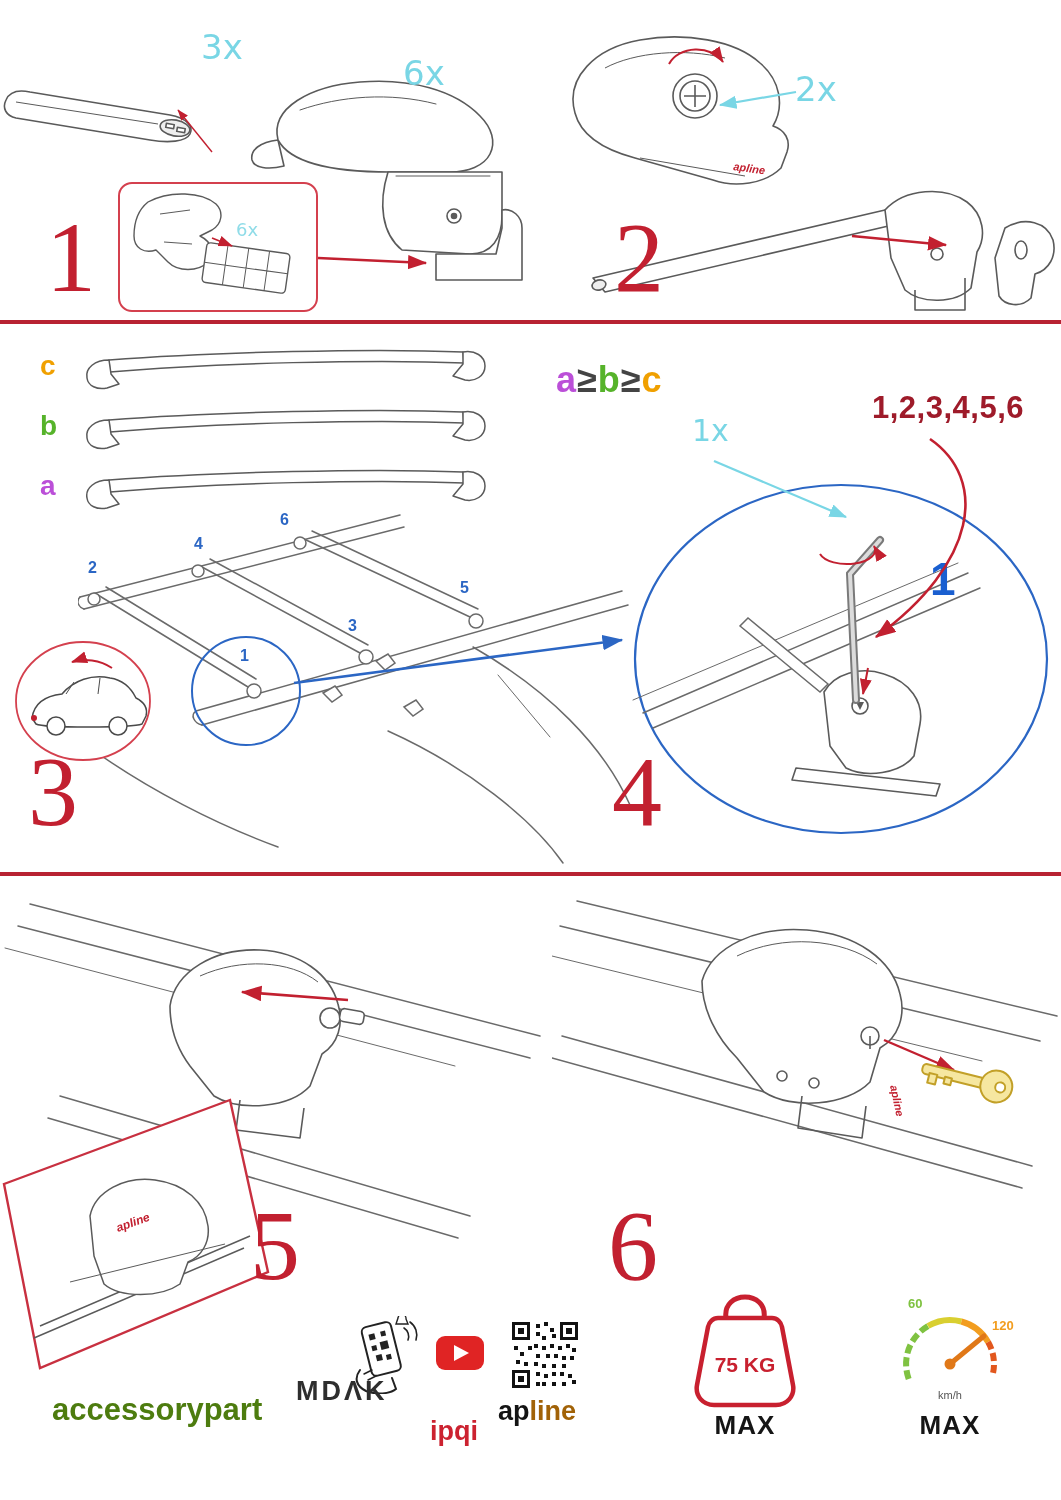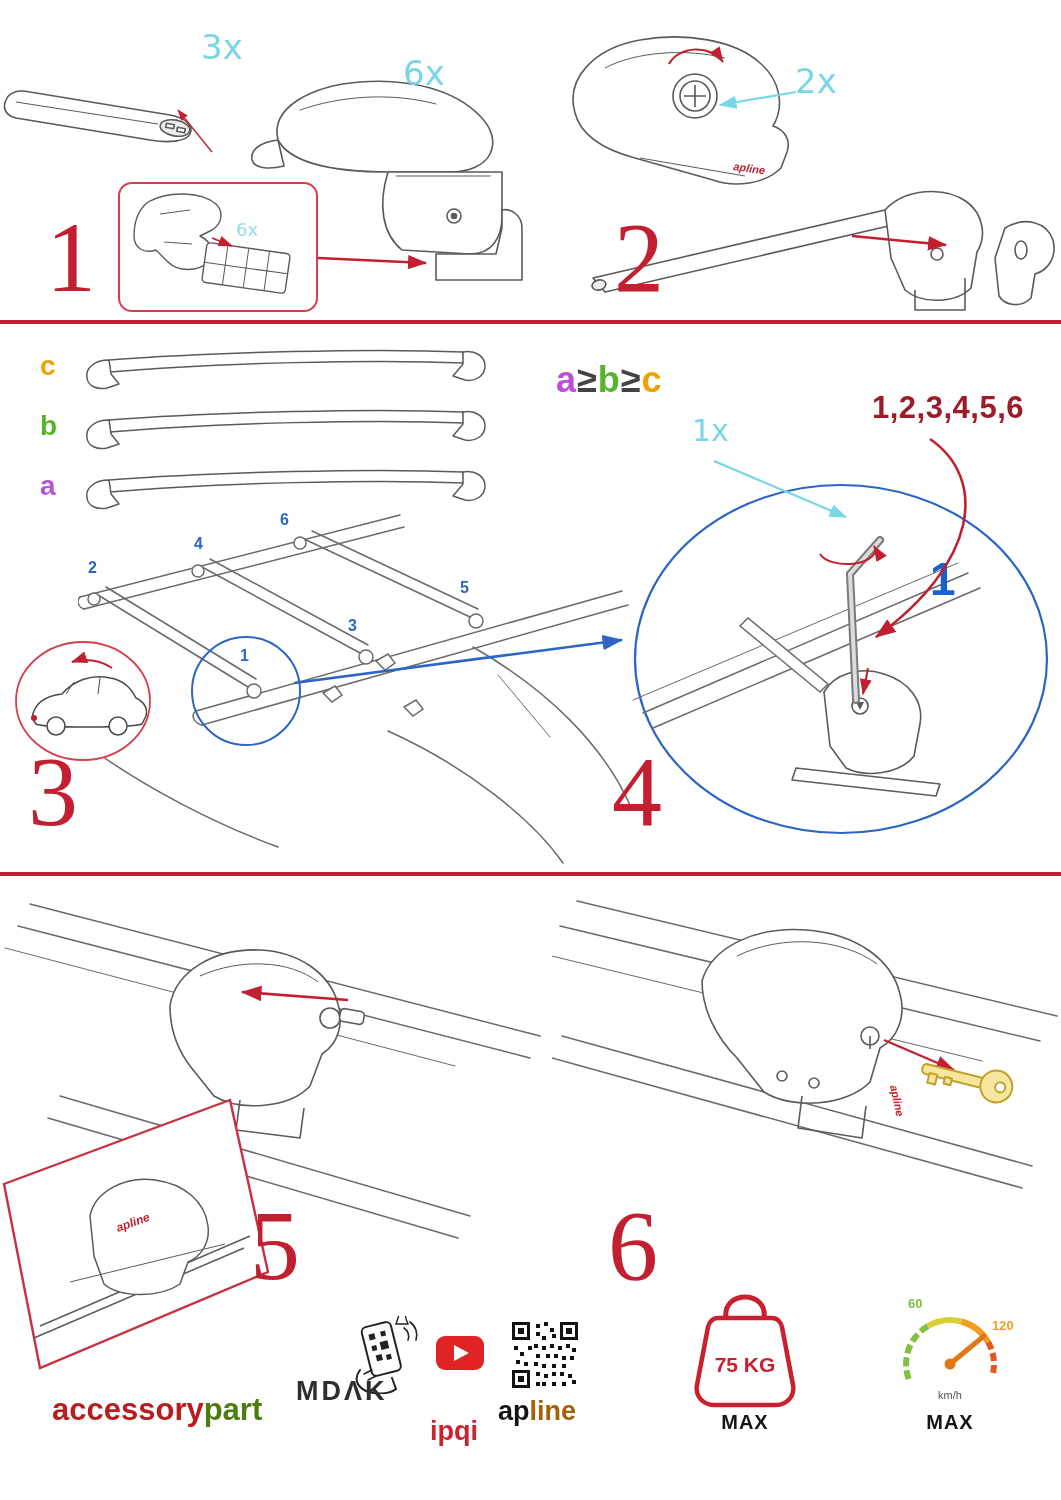--- a/index.html
+++ b/index.html
@@ -15,21 +15,21 @@
   .rule{font-size:36px;font-weight:bold;line-height:1;letter-spacing:1px;}
   .seq{color:#9e1b2a;font-weight:bold;font-size:31px;line-height:1;letter-spacing:0.5px;}
   .bigone{color:#1a5fd0;font-weight:bold;font-size:46px;line-height:1;}
   .model{color:#27398d;font-weight:bold;font-size:33px;letter-spacing:0.5px;line-height:1;}
   .brand{font-size:31px;font-weight:bold;line-height:1;}
   .brand .red{color:#4d7c0f;}
   .partner{font-size:27px;font-weight:bold;color:#2e2e2e;line-height:1;}
   .partner.red{color:#cc2230;margin-top:20px;}
   .logo2{font-size:27px;font-weight:bold;line-height:1;}
   .logo2 .red{color:#a16207;}
-  .max{font-size:20px;font-weight:bold;color:#151515;text-align:center;letter-spacing:1px;line-height:1;}
+  .max{font-size:26px;font-weight:bold;color:#151515;text-align:center;letter-spacing:1px;line-height:1;}
   svg{display:block;}
   .ovl{pointer-events:none;}
 </style>
 </head>
 <body>
 
 <div id="page">
 
   <svg width="0" height="0" class="abs" aria-hidden="true">
     <defs>
@@ -92,21 +92,21 @@
       <path d="M30,95 C20,60 50,30 95,22 C140,14 190,22 215,45 C235,62 240,88 228,108 C240,112 246,122 242,134 L236,150 C220,166 190,170 168,162 L90,140 C60,132 36,118 30,95 Z"></path>
       <path d="M60,50 C90,34 140,30 180,40" fill="none" stroke-width="1"></path>
       <circle cx="150" cy="78" r="22"></circle>
         <circle cx="150" cy="78" r="15"></circle>
       <path d="M150,67 L150,89 M139,78 L161,78" fill="none"></path>
       <path d="M95,140 L200,158" fill="none" stroke-width="1"></path>
     </g>
     <path d="M124,46 A30,24 0 0 1 178,44" fill="none" stroke="#c22030" stroke-width="2" marker-end="url(#ah-red)"></path>
     <text x="188" y="152" font-size="11" font-style="italic" font-weight="bold" fill="#c22030" transform="rotate(8 188 152)">apline</text>
   </svg>
-  <div class="abs qty" style="left:795px;top:64px">2x</div>
+  <div class="abs qty" style="left:795px;top:72px">2x</div>
 
   <svg class="abs" style="left:585px;top:158px" width="476" height="165" viewBox="0 0 476 165">
     <g stroke="#5a5a5a" stroke-width="1.6" fill="#fff" stroke-linejoin="round">
       <path d="M8,120 L300,52 L312,66 L20,134 Z"></path>
       <ellipse cx="14" cy="127" rx="7" ry="5" transform="rotate(-14 14 127)" fill="#eee"></ellipse>
       <path d="M300,52 C320,30 360,28 382,44 C398,56 402,78 392,94 L386,130 C370,146 336,146 320,132 L306,100 Z"></path>
       <path d="M330,132 L330,152 L380,152 L380,120" fill="none"></path>
       <circle cx="352" cy="96" r="6"></circle>
       <path d="M420,70 C440,58 462,64 468,82 C472,98 464,112 450,116 L446,140 C436,150 420,148 414,138 L410,100 Z"></path>
       <ellipse cx="436" cy="92" rx="6" ry="9"></ellipse>
@@ -284,21 +284,21 @@
       <rect x="368" y="192" width="64" height="10" rx="4"></rect>
       <rect x="376" y="200" width="8" height="10"></rect>
         <rect x="392" y="200" width="7" height="7"></rect>
       <circle cx="444" cy="197" r="16"></circle>
         <circle cx="448" cy="197" r="5" fill="#fff"></circle>
     </g>
   </svg>
   <div class="abs stepnum" style="left:608px;top:1196px">6</div>
 
   <div class="abs brand" style="left:52px;top:1394px">
-    <span style="color:#b91c1c">accessory</span><span class="red">part</span>
+    <span style="color:#4d7c0f">accessory</span><span class="red">part</span>
   </div>
 
   <svg class="abs" style="left:336px;top:1316px" width="92" height="78" viewBox="0 0 92 78">
     <g transform="rotate(-14 46 40)" stroke="#222" stroke-width="2" fill="#fff" stroke-linejoin="round">
       <rect x="32" y="8" width="30" height="50" rx="5"></rect>
     </g>
     <g fill="#222" transform="rotate(-14 46 40)">
       <rect x="38" y="16" width="6" height="6"></rect>
         <rect x="50" y="16" width="5" height="5"></rect>
       <rect x="38" y="28" width="5" height="5"></rect>

